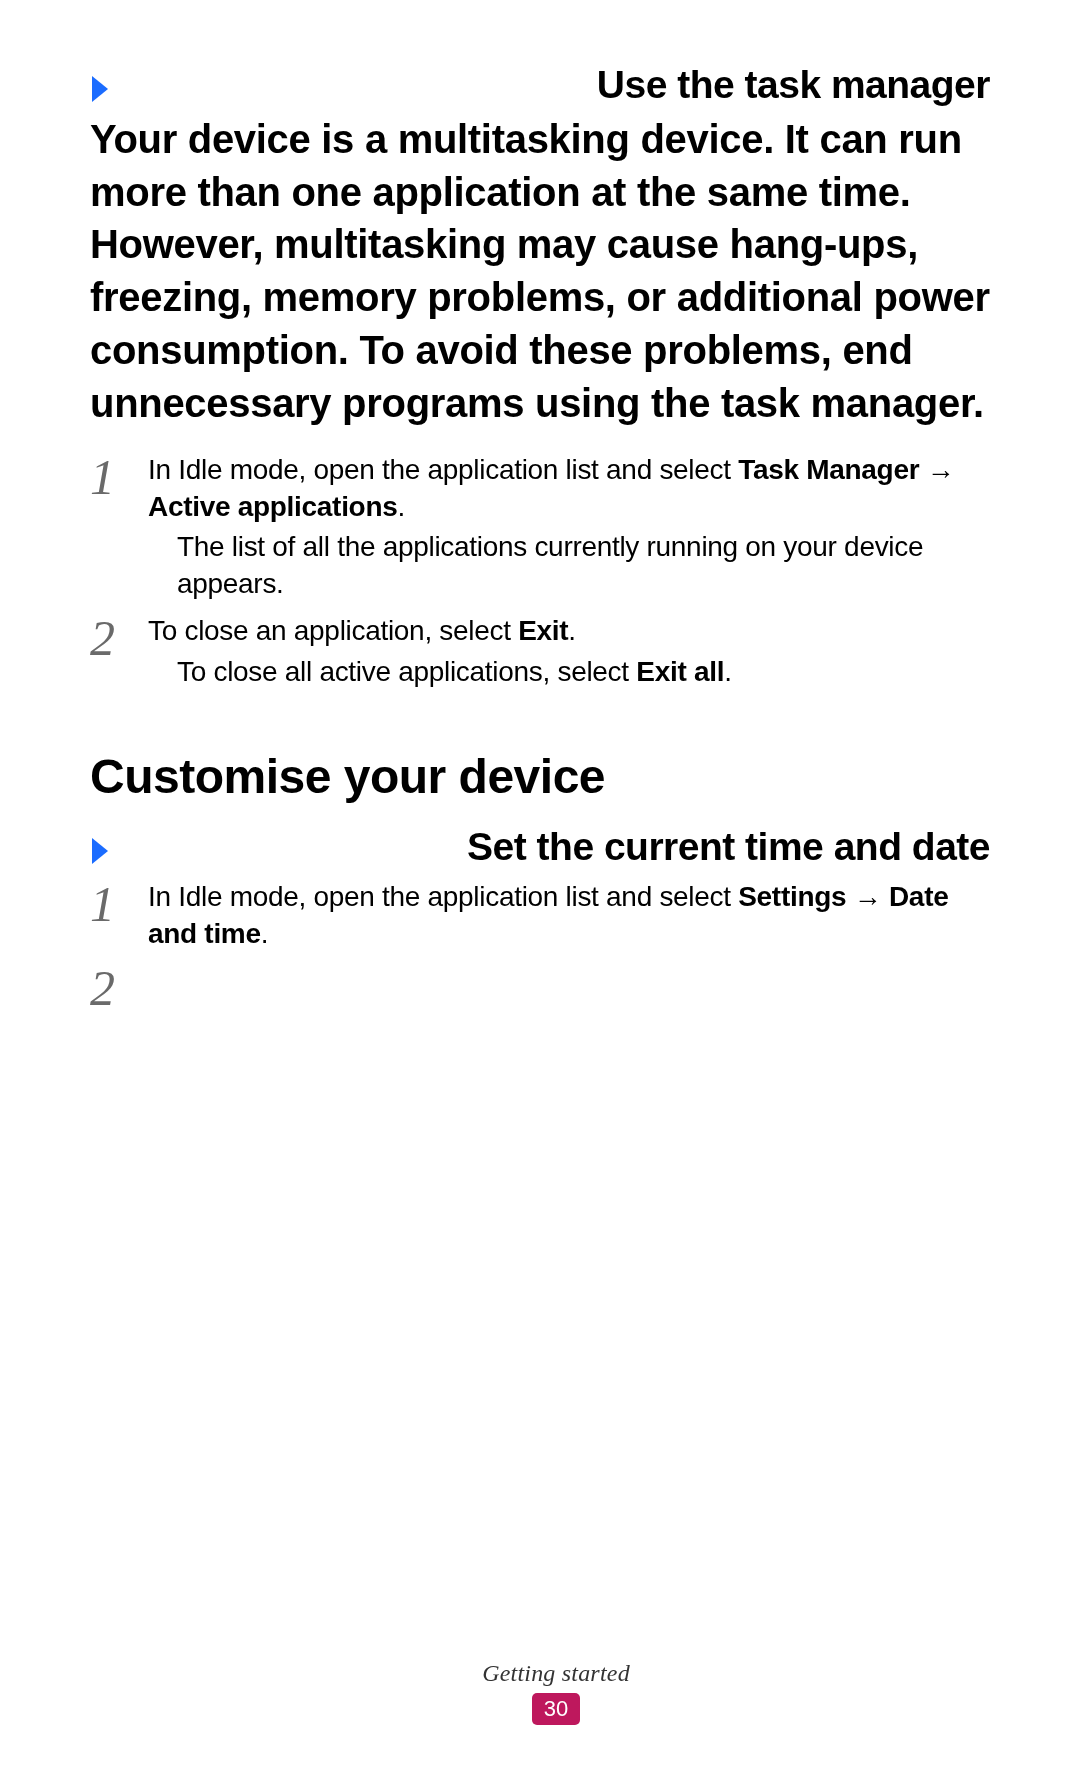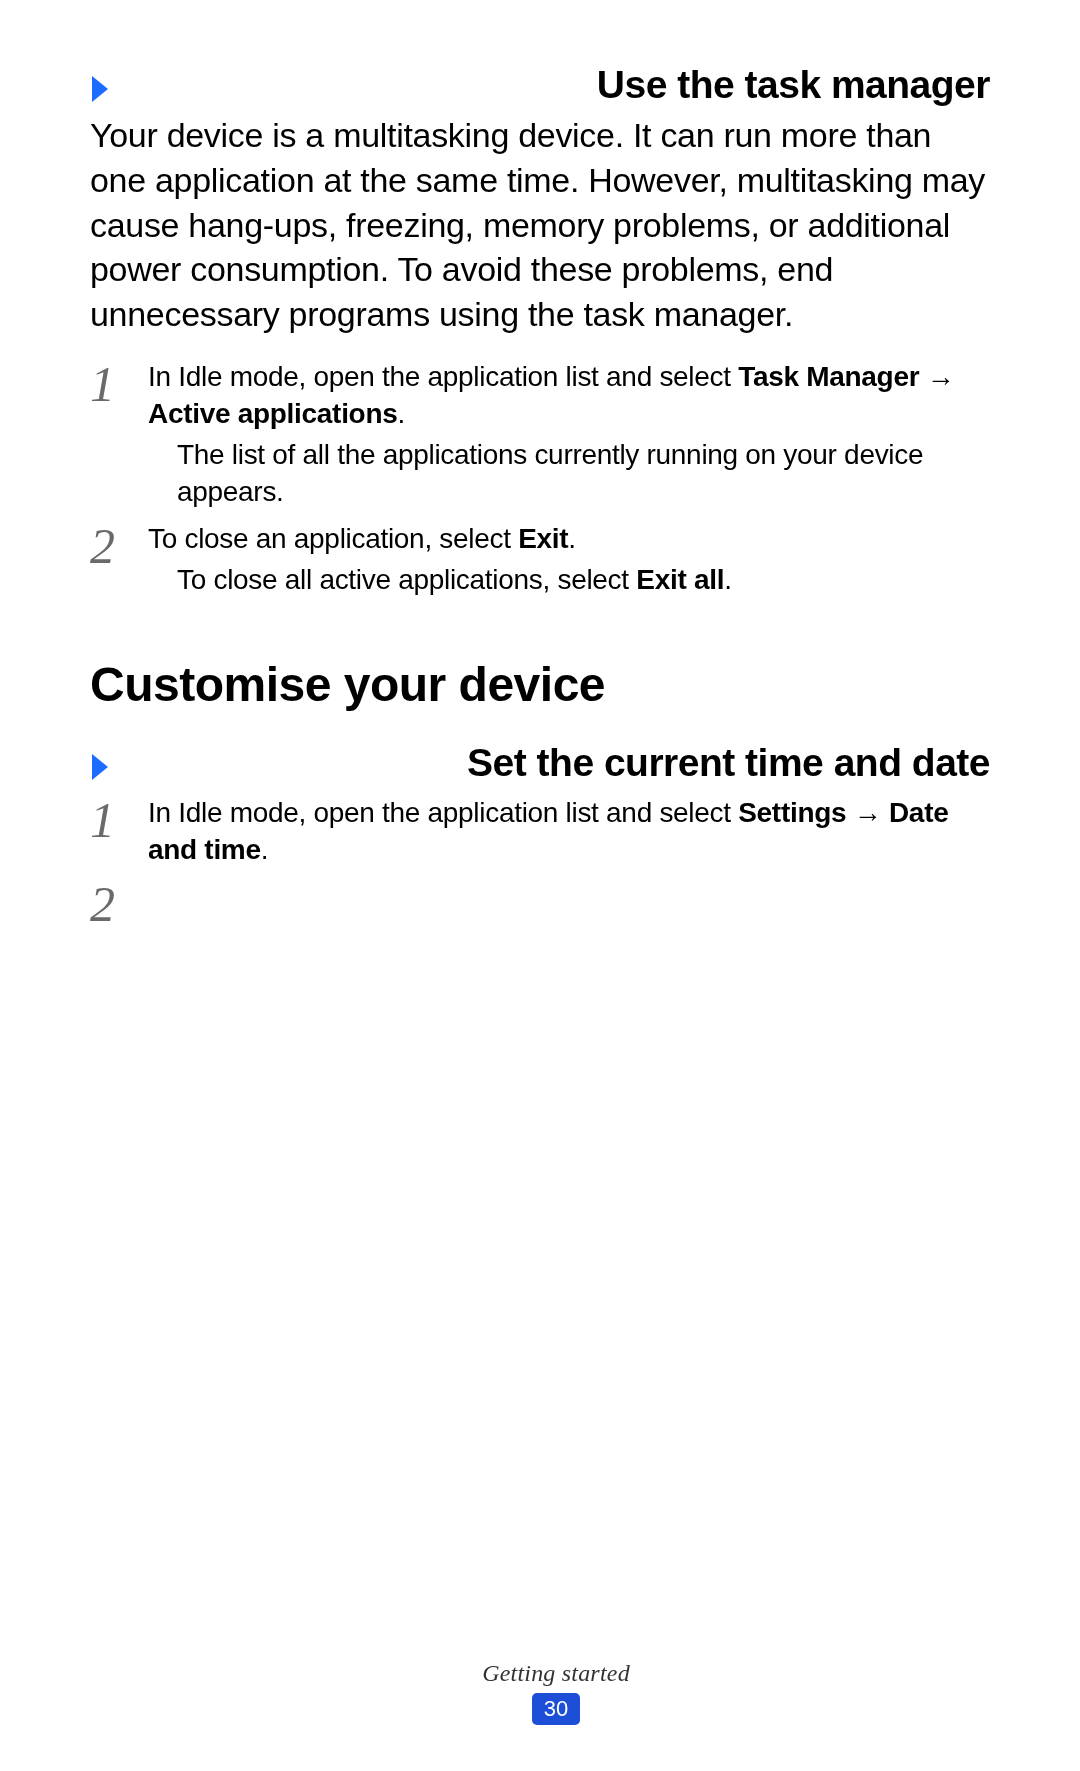--- a/index.html
+++ b/index.html
@@ -36,25 +36,25 @@
     position: relative;
     top: 6px;
   }
   .chev-heading .sub-title {
     font-weight: 700;
     font-size: 39px;
     line-height: 1.2;
     letter-spacing: -0.5px;
   }
   .para {
-    font-size: 34px;
+    font-size: 40px;
     line-height: 1.32;
     letter-spacing: -0.3px;
     margin: 0 0 20px 0;
-    font-weight: 400;
+    font-weight: 700;
   }
   .steps {
     margin: 22px 0 0 0;
   }
   .step {
     display: flex;
     align-items: flex-start;
     margin-bottom: 10px;
   }
   .step .num {
@@ -99,21 +99,21 @@
     font-style: italic;
     font-family: Georgia, "Times New Roman", serif;
     font-size: 24px;
     color: #333;
     letter-spacing: 0.2px;
   }
   .page-badge {
     margin: 6px auto 0 auto;
     width: 48px;
     height: 32px;
-    background: #1d4ed8;
+    background: #be185d;
     border-radius: 5px;
     color: #fff;
     font-size: 22px;
     line-height: 32px;
     font-weight: 400;
     font-family: Arial, sans-serif;
   }
 </style>
 </head>
 <body>
@@ -147,21 +147,21 @@
           <span class="line2">
             <span>To close all active applications, select </span><span class="bold">Exit all</span><span>.</span>
           </span>
         </div>
       </div>
     </div>
   </div>
 
   <h2 class="section-title">Customise your device</h2>
 
-  <div class="subsection" style="margin-top:28px;">
+  <div class="subsection" style="margin-top:20px;">
     <div class="chev-heading">
       <span class="chev-icon">
         <svg width="20" height="30" viewBox="0 0 20 30">
             <polygon points="2,2 18,15 2,28" fill="#1b6cff"></polygon>
           </svg>
       </span>
       <span class="sub-title">Set the current time and date</span>
     </div>
 
     <div class="steps" style="margin-top:8px;">

